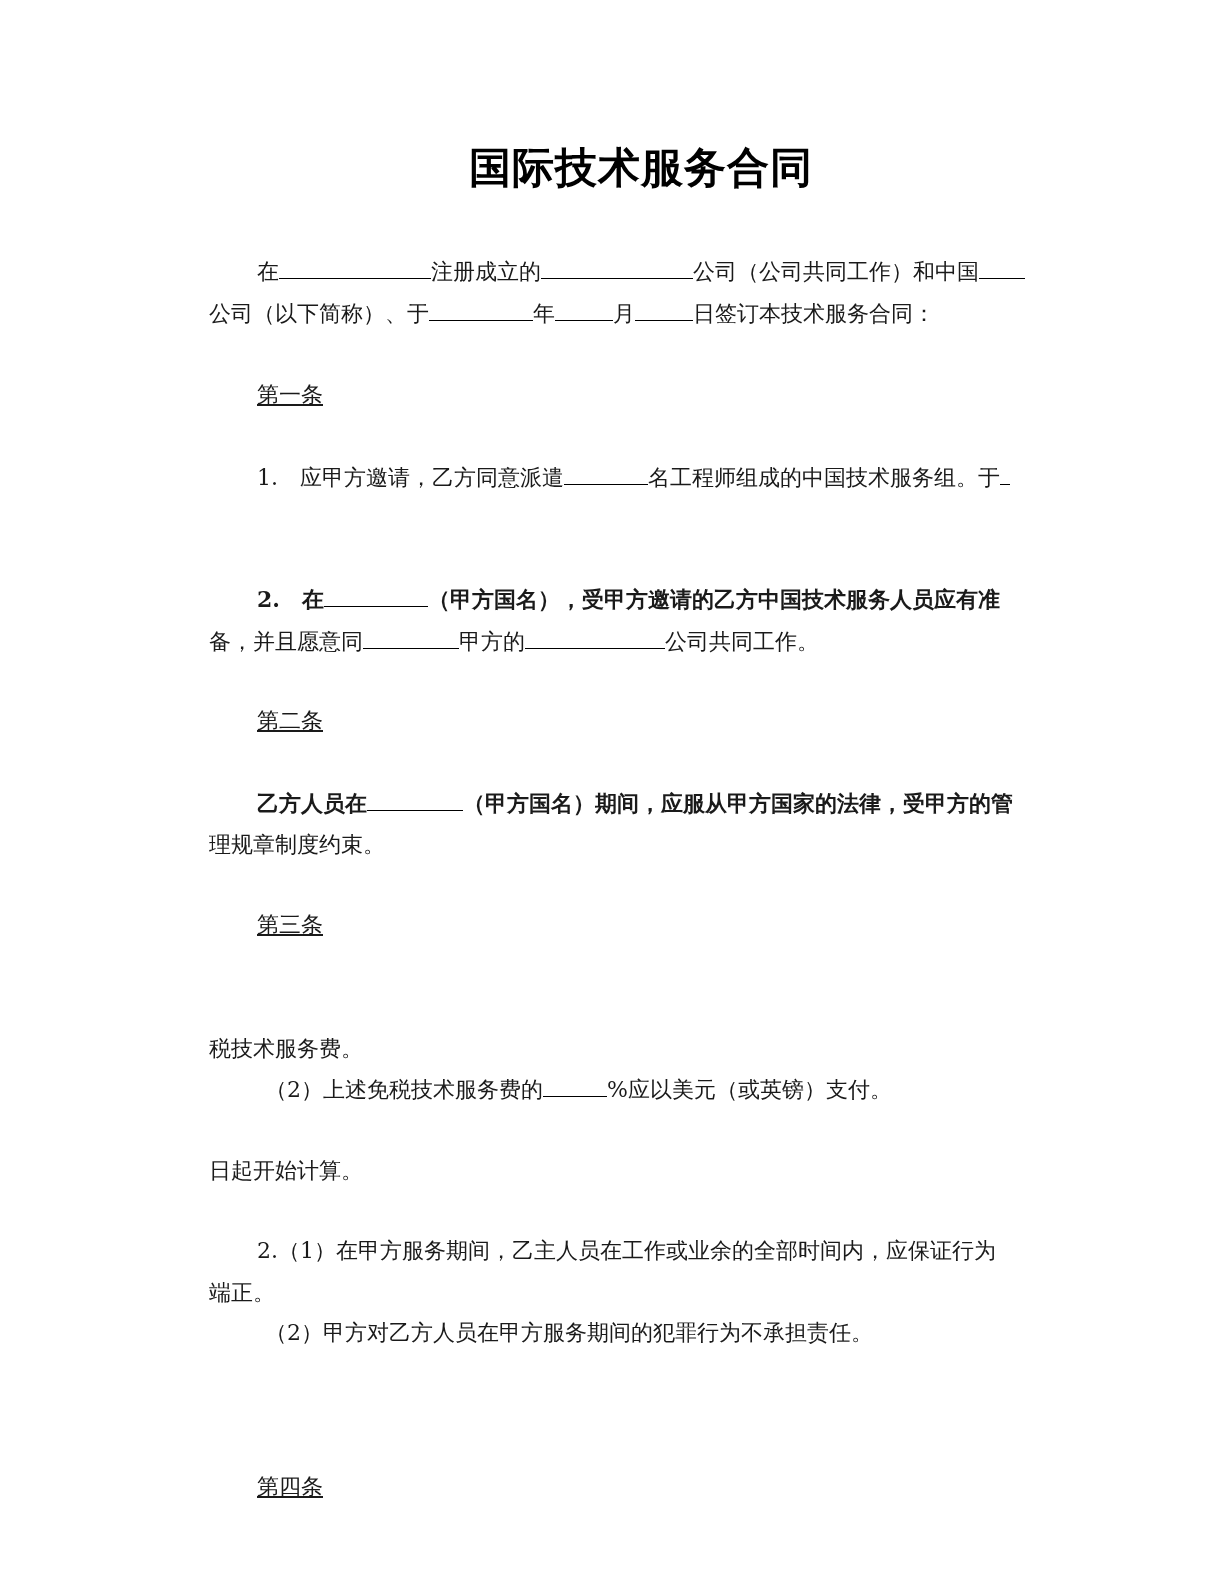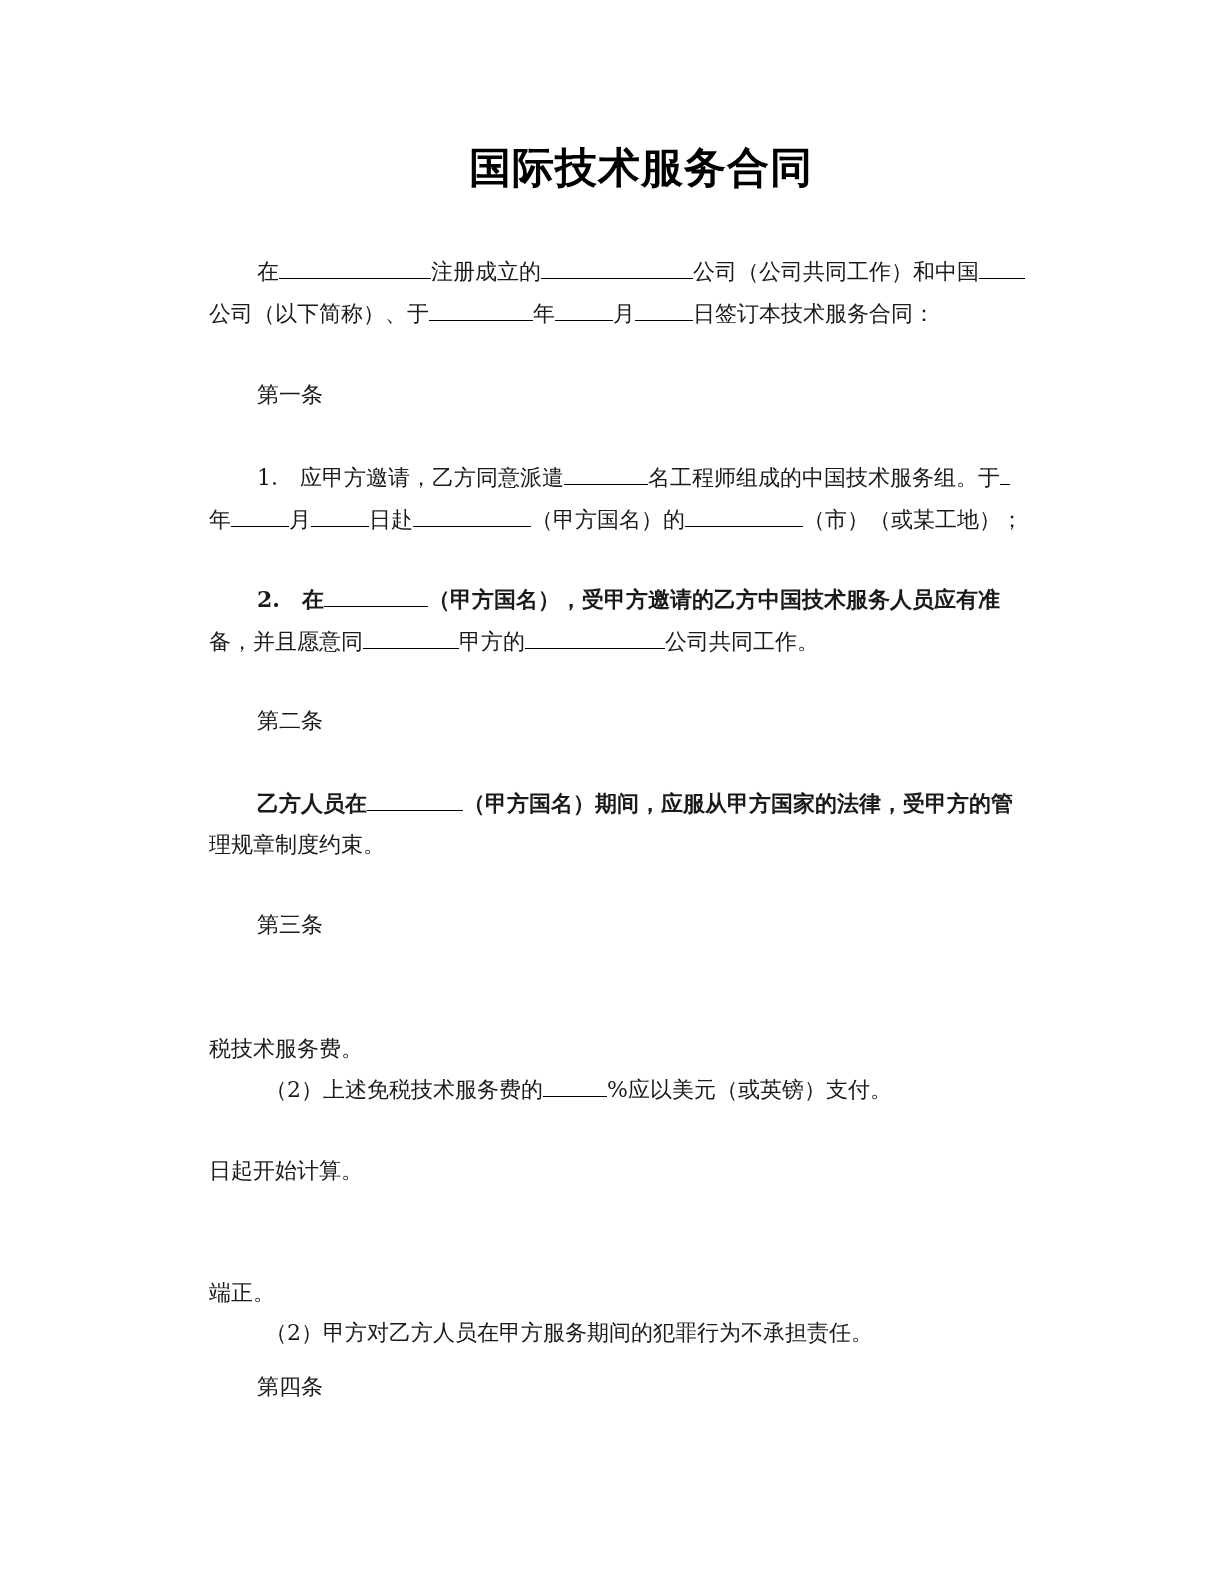--- a/index.html
+++ b/index.html
@@ -6,43 +6,40 @@
   body { width: 1224px; height: 1584px; position: relative; overflow: hidden;
          font-family: "DejaVu Serif", "Liberation Serif", serif; color: #111111; }
   .page { position: absolute; left: 0; top: 0; width: 1224px; height: 1584px; background: #ffffff; margin-left: 29px; }
   .title { position: absolute; left: 0; top: 140px; width: 1224px; text-align: center;
            font-family: "DejaVu Sans", "Liberation Sans", sans-serif; font-weight: bold;
            font-size: 42px; letter-spacing: 1px; color: #000; }
   .line { position: absolute; left: 180px; font-size: 22px; line-height: 30px; white-space: nowrap; color: #1a1a1a; }
   .indent { left: 228px; }
   .indent2 { left: 236px; }
   .blank { display: inline-block; border-bottom: 1.5px solid #000; height: 22px; vertical-align: baseline; }
-  .heading { position: absolute; left: 228px; font-size: 22px; line-height: 30px; color: #1a1a1a; }
+  .heading { position: absolute; left: 228px; font-size: 22px; line-height: 30px; color: #1a1a1a; text-decoration: underline; }
 </style>
 </head>
 <body>
 
 <div class="page">
 
   <div class="title">国际技术服务合同</div>
 
   <div class="line indent" style="top:256px;">
     <span>在</span><span class="blank" style="width:152px;"></span><span>注册成立的</span><span class="blank" style="width:152px;"></span><span>公司（公司共同工作）和中国</span><span class="blank" style="width:46px;"></span>
   </div>
   <div class="line" style="top:298px;">
     <span>公司（以下简称）、于</span><span class="blank" style="width:104px;"></span><span>年</span><span class="blank" style="width:58px;"></span><span>月</span><span class="blank" style="width:58px;"></span><span>日签订本技术服务合同：</span>
   </div>
 
   <div class="heading" style="top:380px;">第一条</div>
 
   <div class="line indent" style="top:462px;">
     <span>1.　应甲方邀请，乙方同意派遣</span><span class="blank" style="width:84px;"></span><span>名工程师组成的中国技术服务组。于</span><span class="blank" style="width:10px;"></span>
-  </div>
-  <div class="line" style="top:504px;">
-    <span>年</span><span class="blank" style="width:58px;"></span><span>月</span><span class="blank" style="width:58px;"></span><span>日赴</span><span class="blank" style="width:118px;"></span><span>（甲方国名）的</span><span class="blank" style="width:118px;"></span><span>（市）（或某工地）；</span>
   </div>
 
   <div class="line indent" style="top:584px;font-weight:bold;">
     <span>2.　在</span><span class="blank" style="width:104px;"></span><span>（甲方国名），受甲方邀请的乙方中国技术服务人员应有准</span>
   </div>
   <div class="line" style="top:626px;">
     <span>备，并且愿意同</span><span class="blank" style="width:96px;"></span><span>甲方的</span><span class="blank" style="width:140px;"></span><span>公司共同工作。</span>
   </div>
 
   <div class="heading" style="top:706px;">第二条</div>
@@ -55,18 +52,19 @@
   <div class="heading" style="top:910px;">第三条</div>
 
   <div class="line" style="top:1034px;">税技术服务费。</div>
 
   <div class="line indent2" style="top:1074px;">
     <span>（2）上述免税技术服务费的</span><span class="blank" style="width:64px;"></span><span>%应以美元（或英镑）支付。</span>
   </div>
 
   <div class="line" style="top:1156px;">日起开始计算。</div>
 
+  <div class="line indent" style="top:1236px;">2.（1）在甲方服务期间，乙主人员在工作或业余的全部时间内，应保证行为</div>
   <div class="line" style="top:1278px;">端正。</div>
   <div class="line indent2" style="top:1318px;">（2）甲方对乙方人员在甲方服务期间的犯罪行为不承担责任。</div>
 
-  <div class="heading" style="top:1372px;">第四条</div>
+  <div class="heading" style="top:1472px;">第四条</div>
 
 </div>
 
 </body></html>

